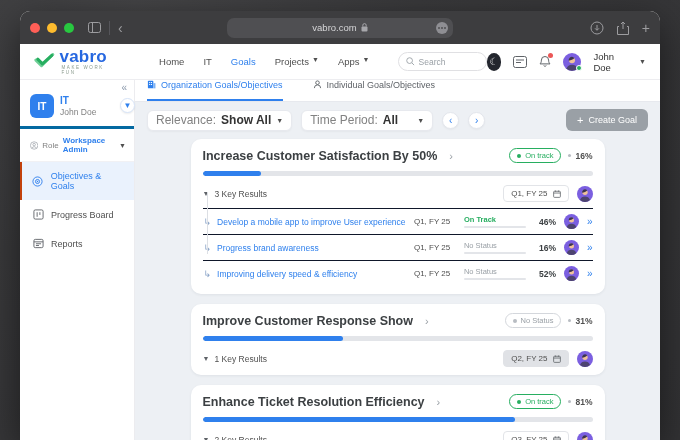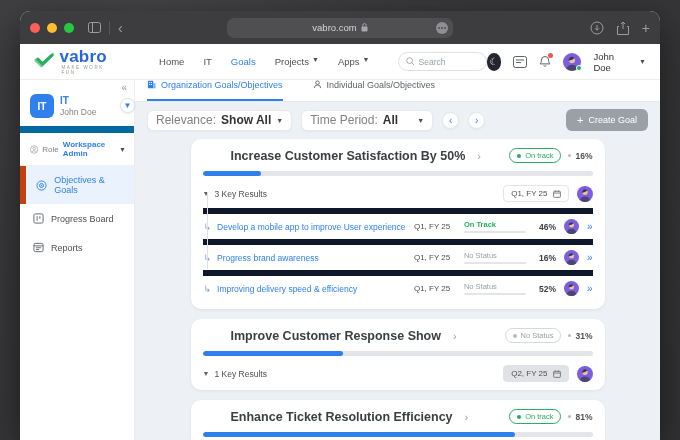--- a/index.html
+++ b/index.html
@@ -75,47 +75,47 @@
   .collapse-ic{ position:absolute; top:2px; right:7px; color:#8a98ab; font-size:10px; cursor:pointer; }
   .ws-row{ display:flex; align-items:center; gap:6px; padding:10px 8px 8px 10px; position:relative; }
   .ws-badge{ width:24px; height:24px; border-radius:6px; background:#2f80ed; color:#fff; font-size:10px; font-weight:bold; display:flex; align-items:center; justify-content:center; }
   .ws-name{ font-size:10px; font-weight:bold; color:#2f80ed; line-height:1.2; }
   .ws-user{ font-size:8.5px; color:#828282; line-height:1.2; }
   .ws-chev{
     position:absolute; right:-1px; top:14px; width:15px; height:15px; border-radius:50%;
     background:#fff; border:1px solid #d7e4f8; color:#2f80ed; font-size:8px;
     display:flex; align-items:center; justify-content:center; box-shadow:0 1px 2px rgba(0,0,0,.08);
   }
-  .role-row{ display:flex; align-items:center; gap:4px; padding:7px 8px 7px 10px; border-top:7px solid #0369a1; border-bottom:1px solid #f1f1f4; }
+  .role-row{ display:flex; align-items:center; gap:4px; padding:7px 8px 7px 10px; border-top:3px solid #0369a1; border-bottom:1px solid #f1f1f4; }
   .role-label{ font-size:8px; color:#828282; }
   .role-value{ font-size:8px; color:#2f80ed; font-weight:bold; }
   .role-caret{ margin-left:auto; font-size:7px; color:#4f4f4f; }
   .side-item{ display:flex; align-items:center; gap:7px; padding:9px 8px 9px 12px; font-size:9px; color:#4f4f4f; cursor:pointer; }
-  .side-item.active{ background:#eaf2fd; color:#2f80ed; border-left:6px solid #c2410c; padding-left:10px; }
+  .side-item.active{ background:#eaf2fd; color:#2f80ed; border-left:2px solid #c2410c; padding-left:10px; }
   .side-item.sub{ padding-left:30px; font-size:8.5px; }
   .side-item.sub::before{ content:"•"; margin-right:4px; color:#4f4f4f; }
   .side-ic{ display:flex; width:12px; justify-content:center; }
   
   .main{ flex:1; display:flex; flex-direction:column; min-width:0; background:#edf0f4; }
   .tabbar{ background:#fff; height:22px; flex:0 0 22px; display:flex; align-items:stretch; gap:30px; padding:0 0 0 12px; border-bottom:1px solid #e7e9ee; }
   .tab{ display:flex; align-items:flex-start; gap:5px; font-size:9px; color:#5f6368; cursor:pointer; border-bottom:2px solid transparent; }
   .tab.active{ color:#2f80ed; border-bottom-color:#2f80ed; }
   .content{ flex:1; padding:7px 12px 0 12px; overflow:hidden; }
   .filter-row{ display:flex; align-items:center; gap:9px; margin-bottom:8px; }
   .filter-pill{ background:#fff; border:1px solid #e7e9ee; border-radius:6px; height:21px; display:flex; align-items:center; gap:5px; padding:0 8px; box-shadow:0 1px 2px rgba(0,0,0,.04); cursor:pointer; }
   .filter-pill .fl{ font-size:12px; color:#828282; }
   .filter-pill .fv{ font-size:12px; color:#333; font-weight:bold; }
   .pager-btn{ width:17px; height:17px; border-radius:50%; background:#fff; border:1px solid #e3e6ec; color:#2f80ed; font-size:10px; display:flex; align-items:center; justify-content:center; cursor:pointer; box-shadow:0 1px 2px rgba(0,0,0,.04); }
   .spacer{ flex:1; }
   .create-btn{ background:#9aa0a6; color:#fff; border:none; border-radius:6px; height:22px; padding:0 11px; font-size:9px; display:flex; align-items:center; gap:5px; cursor:pointer; font-family:"Liberation Sans", sans-serif; }
   .create-btn .plus{ font-size:11px; line-height:1; }
   
   .cards{ width:414px; margin:0 auto; }
   .card{ background:#fff; border-radius:10px; padding:9px 12px 8px 12px; margin-bottom:10px; box-shadow:0 1px 3px rgba(30,40,60,.07); }
-  .card-head{ display:flex; align-items:center; gap:12px;margin-left:28px; }
+  .card-head{ display:flex; align-items:center; gap:12px; }
   .goal-title{ font-size:12.5px; font-weight:bold; color:#3c4043; cursor:pointer; }
   .goal-chev{ color:#9aa0a6; font-size:11px; cursor:pointer; }
   .card-head-right{ margin-left:auto; display:flex; align-items:center; gap:7px; }
   .status-pill{ display:flex; align-items:center; gap:4px; border-radius:9px; padding:2px 7px; font-size:7.5px; background:#fff; }
   .status-pill .dot{ width:4px; height:4px; border-radius:50%; }
   .status-pill.on-track{ border:1px solid #27ae60; color:#27ae60; }
   .status-pill.on-track .dot{ background:#27ae60; }
   .status-pill.no-status{ border:1px solid #d4d7dc; color:#9aa0a6; }
   .status-pill.no-status .dot{ background:#b8bcc2; }
   .pct-wrap{ display:flex; align-items:center; gap:4px; }
@@ -126,21 +126,21 @@
   .kr-head{ display:flex; align-items:center; gap:5px; margin-top:9px; }
   .kr-caret{ font-size:7px; color:#5f6368; cursor:pointer; }
   .kr-count{ font-size:8.5px; color:#4f4f4f; }
   .kr-head-right{ margin-left:auto; display:flex; align-items:center; gap:8px; }
   .period-box{ display:flex; align-items:center; gap:5px; border:1px solid #e2e4e8; background:#fff; border-radius:4px; padding:3px 7px; font-size:8px; color:#4f4f4f; cursor:pointer; }
   .period-box.hl{ background:#e0e2e6; border-color:#e0e2e6; }
   .avatar.sm{ width:16px; height:16px; }
   .avatar.xs{ width:15px; height:15px; }
   .kr-list{ margin-top:6px; position:relative; }
   .kr-list::before{ content:""; position:absolute; left:4px; top:-16px; bottom:32px; width:1px; background:#dcdfe4; }
-  .kr-row{ display:flex; align-items:center; border-top:6px solid #0f172a; padding:5px 0 5px 0; gap:6px; }
+  .kr-row{ display:flex; align-items:center; border-top:1px solid #0f172a; padding:5px 0 5px 0; gap:6px; }
   .kr-arrow{ color:#8aa4c8; font-size:9px; margin-left:1px; }
   .kr-title{ font-size:8.5px; color:#2f80ed; cursor:pointer; flex:1; min-width:0; white-space:nowrap; overflow:hidden; text-overflow:ellipsis; }
   .kr-period{ font-size:8px; color:#4f4f4f; width:44px; flex:0 0 44px; }
   .kr-status{ width:62px; flex:0 0 62px; display:flex; flex-direction:column; gap:2px; }
   .kr-status-text{ font-size:7.5px; }
   .kr-status-text.on-track{ color:#27ae60; font-weight:bold; }
   .kr-status-text.no-status{ color:#9aa0a6; }
   .mini-track{ height:2.5px; border-radius:2px; background:#e3e5e9; overflow:hidden; }
   .mini-fill{ height:100%; background:#2f80ed; border-radius:2px; }
   .kr-pct{ font-size:8.5px; color:#3c4043; font-weight:bold; width:24px; flex:0 0 24px; text-align:right; margin-right:2px; }

